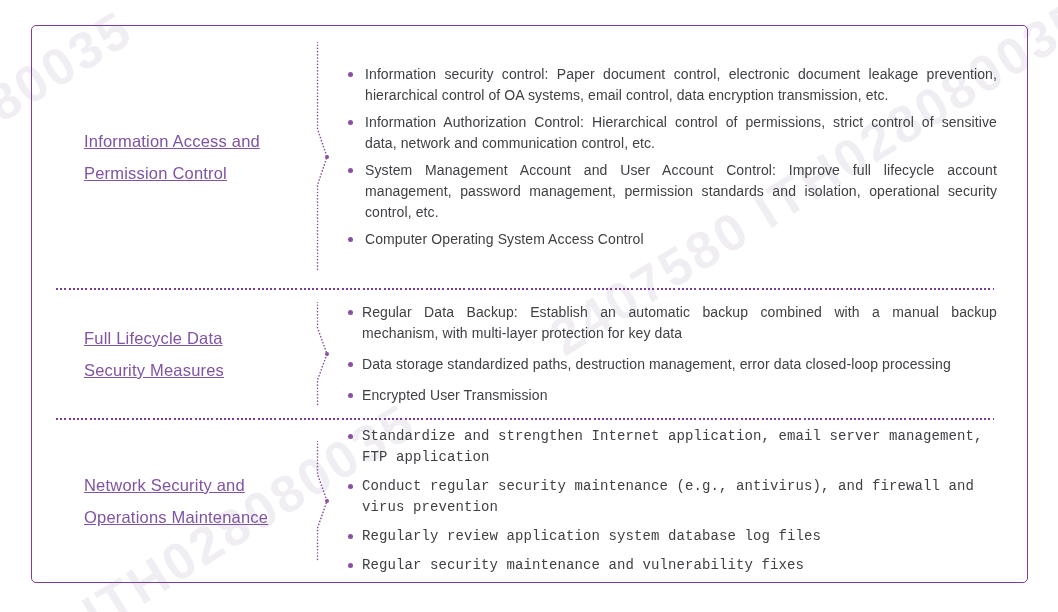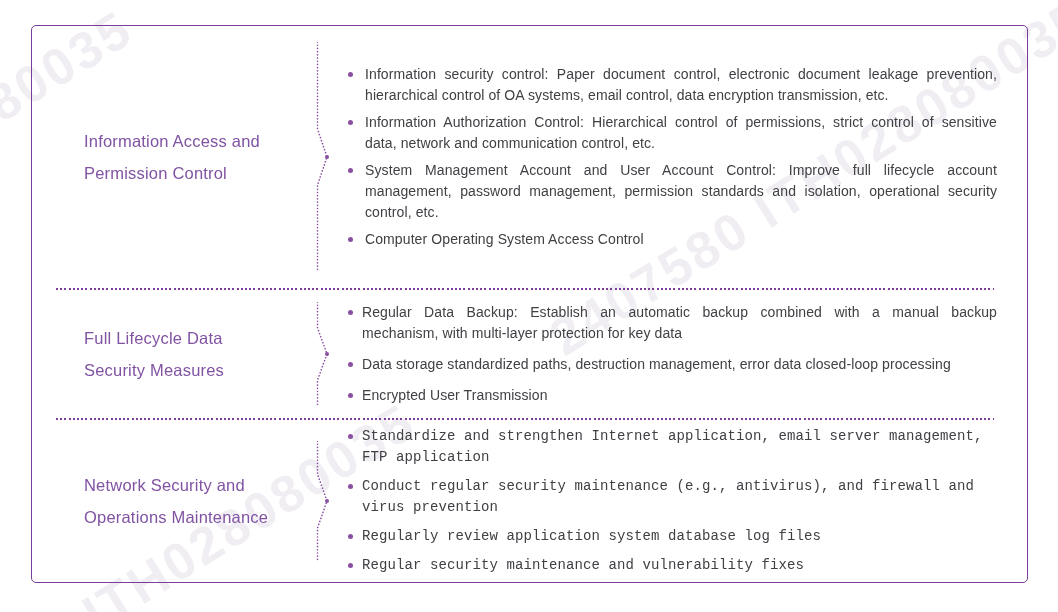--- a/index.html
+++ b/index.html
@@ -28,20 +28,21 @@
   }
   .sec { display:flex; align-items:center; }
   .sec-1 { height:262px; }
   .sec-2 { height:128px; }
   .sec-3 { flex:1; }
 
   .ttl {
     width:283px; padding-left:52px; box-sizing:border-box;
     color:#8153a3; font-size:16.5px; line-height:32px;
     letter-spacing:0.2px;
+    text-decoration:underline;
   }
   .brace { width:16px; flex:0 0 16px; display:flex; align-items:center; }
   .brace svg { display:block; }
 
   .bul {
     flex:1; margin:0; padding:0 30px 0 17px; list-style:none;
   }
   .bul li { display:flex; gap:9px; }
   .sec-1 .bul li { margin-bottom:6px;gap:12px; }
   .sec-2 .bul li { margin-bottom:10px; }

